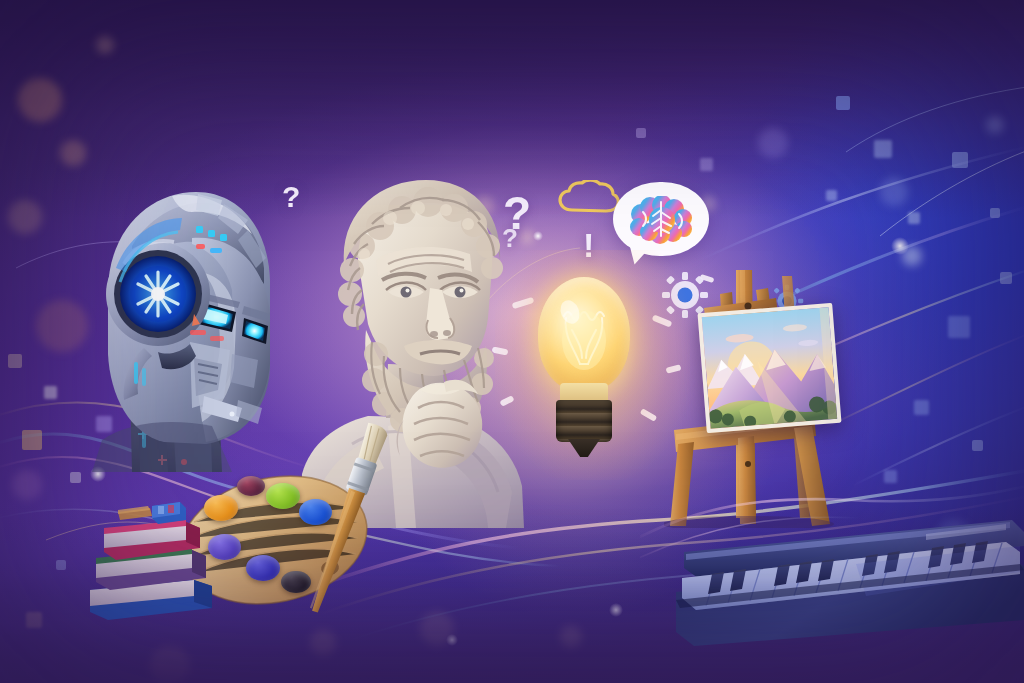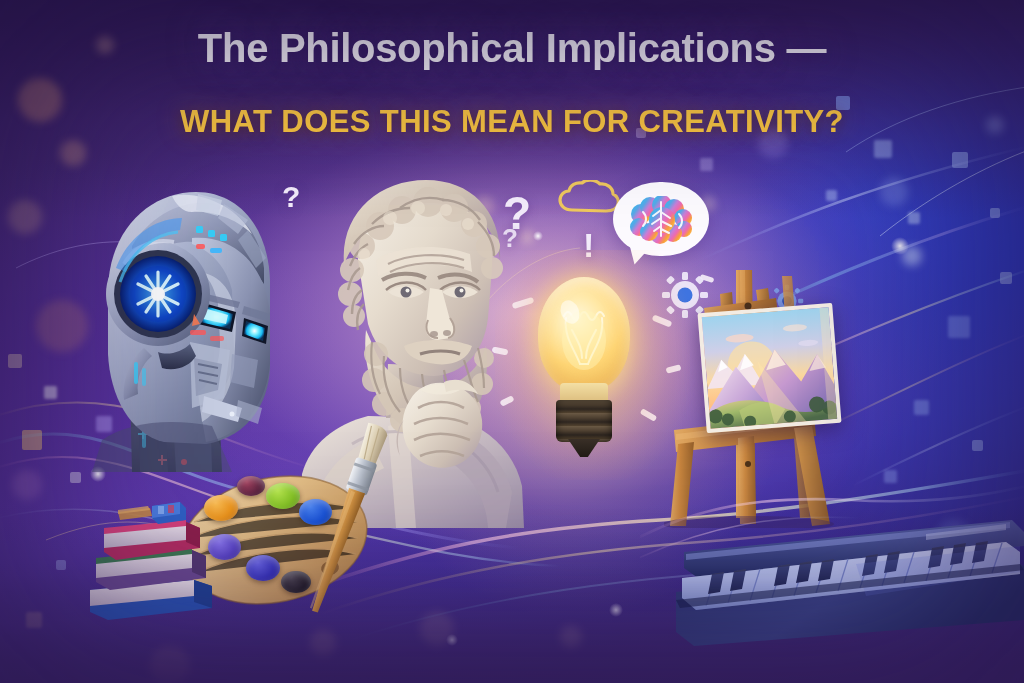--- a/index.html
+++ b/index.html
@@ -835,17 +835,15 @@
       <linearGradient id="pr1" x1="0" y1="0" x2="1" y2="0">
         <stop offset="0%" stop-color="#ffc2e0" stop-opacity="0"></stop>
         <stop offset="35%" stop-color="#ffd9ef" stop-opacity=".7"></stop>
         <stop offset="100%" stop-color="#b8d4ff" stop-opacity="0"></stop>
       </linearGradient>
     </defs>
     <path d="M-10,72 C60,34 130,26 210,30 C280,34 340,28 394,14" stroke="url(#pr1)" stroke-width="2.6" fill="none" opacity=".8"></path>
     <path d="M-10,92 C70,54 140,44 220,48" stroke="url(#pr1)" stroke-width="1.6" fill="none" opacity=".6"></path>
   </svg>
 
-  <div class="title">The Philosophical Implications —</div>
-  <div class="subtitle">WHAT DOES THIS MEAN FOR CREATIVITY?</div>
 
   <div class="vignette"></div>
 </div>
 
 </body></html>

